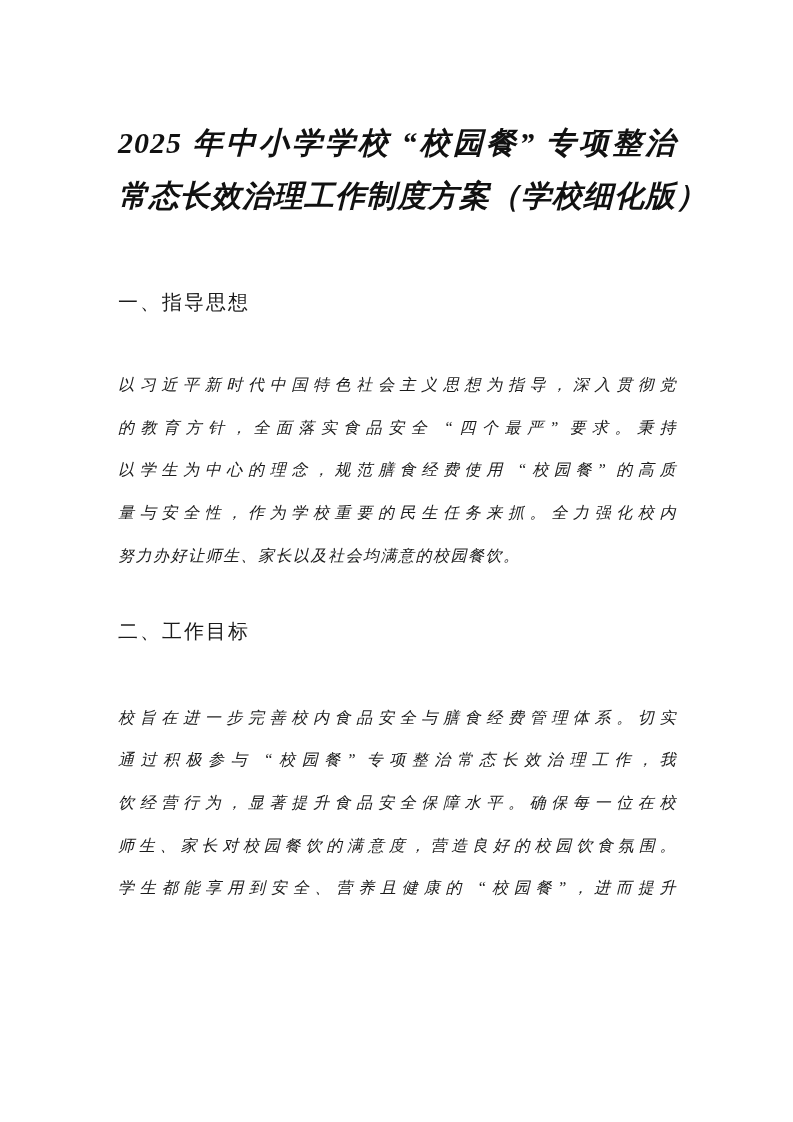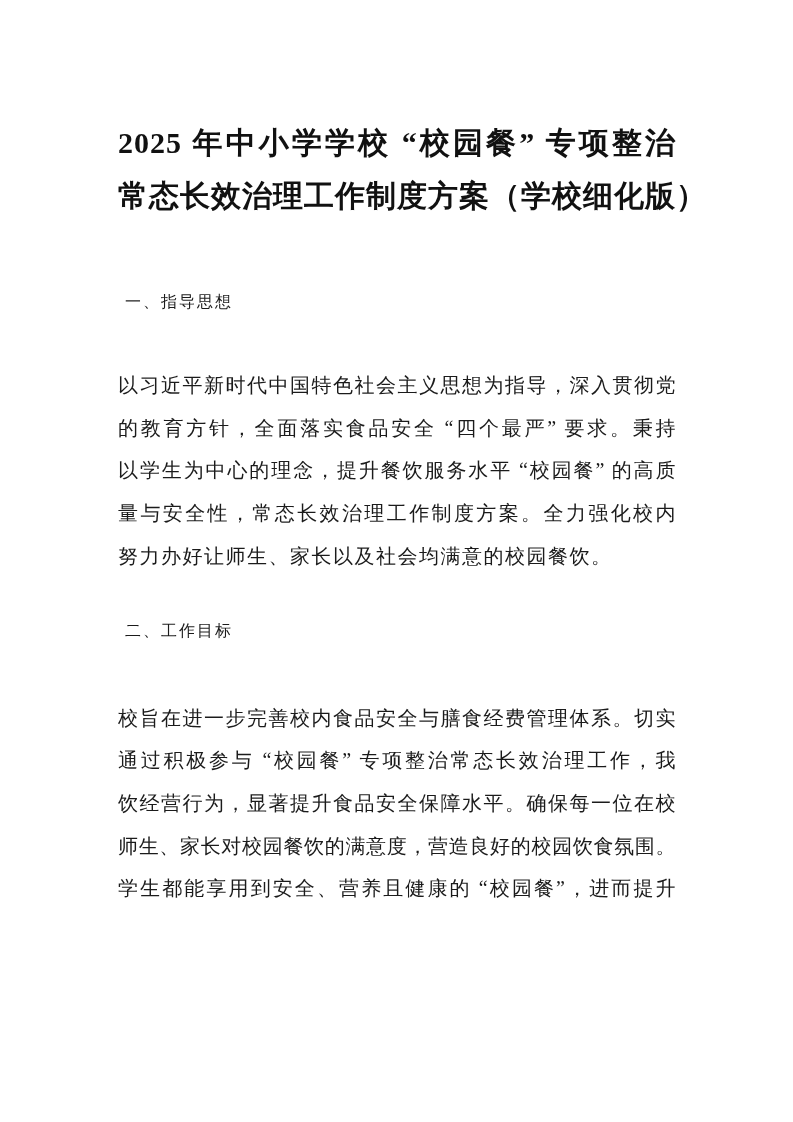--- a/index.html
+++ b/index.html
@@ -17,44 +17,45 @@
     font-family: "Liberation Serif", "DejaVu Serif", serif;
     box-sizing: border-box;
     padding: 116px 117px 0 118px;
     overflow: hidden;
   }
   .line {
     white-space: nowrap;
     text-align: justify;
     text-align-last: justify;
     text-justify: inter-character;
+    font-style: italic;
   }
   .line.natural {
     text-align-last: left;
     letter-spacing: 1.5px;
   }
   .doc-title {
     margin: 0;
     font-size: 30px;
     font-weight: bold;
     line-height: 53px;
     color: #111111;
     letter-spacing: 1px;
   }
   .section-heading {
-    margin: 7px;
-    font-size: 16px;
+    margin: 0;
+    font-size: 20px;
     font-weight: normal;
     line-height: 30px;
     letter-spacing: 2px;
     color: #1b1b1b;
   }
   .paragraph {
     margin: 0;
-    font-size: 20px;
+    font-size: 16px;
     line-height: 42.7px;
     letter-spacing: 0.5px;
     color: #1b1b1b;
   }
   .doc-section:nth-child(1) .section-heading { margin-top: 65px; }
   .doc-section:nth-child(1) .paragraph       { margin-top: 47px; }
   .doc-section:nth-child(2) .section-heading { margin-top: 38px; }
   .doc-section:nth-child(2) .paragraph       { margin-top: 51px; }
 </style>
 </head>
@@ -64,22 +65,22 @@
   <h1 class="doc-title">
       <div class="line title-line">2025 年中小学学校 “校园餐” 专项整治</div>
       <div class="line title-line">常态长效治理工作制度方案（学校细化版）</div>
     </h1>
   <div>
       <section class="doc-section">
         <h2 class="section-heading">一、指导思想</h2>
         <div class="paragraph">
           <div class="line body-line">以习近平新时代中国特色社会主义思想为指导，深入贯彻党</div>
           <div class="line body-line">的教育方针，全面落实食品安全 “四个最严” 要求。秉持</div>
-          <div class="line body-line">以学生为中心的理念，提升餐饮服务水平 “校园餐” 的高质</div>
-          <div class="line body-line">量与安全性，常态长效治理工作制度方案。全力强化校内</div>
+          <div class="line body-line">以学生为中心的理念，规范膳食经费使用 “校园餐” 的高质</div>
+          <div class="line body-line">量与安全性，作为学校重要的民生任务来抓。全力强化校内</div>
           <div class="line body-line natural">努力办好让师生、家长以及社会均满意的校园餐饮。</div>
         </div>
       </section>
       <section class="doc-section">
         <h2 class="section-heading">二、工作目标</h2>
         <div class="paragraph">
           <div class="line body-line">校旨在进一步完善校内食品安全与膳食经费管理体系。切实</div>
           <div class="line body-line">通过积极参与 “校园餐” 专项整治常态长效治理工作，我</div>
           <div class="line body-line">饮经营行为，显著提升食品安全保障水平。确保每一位在校</div>
           <div class="line body-line">师生、家长对校园餐饮的满意度，营造良好的校园饮食氛围。</div>

